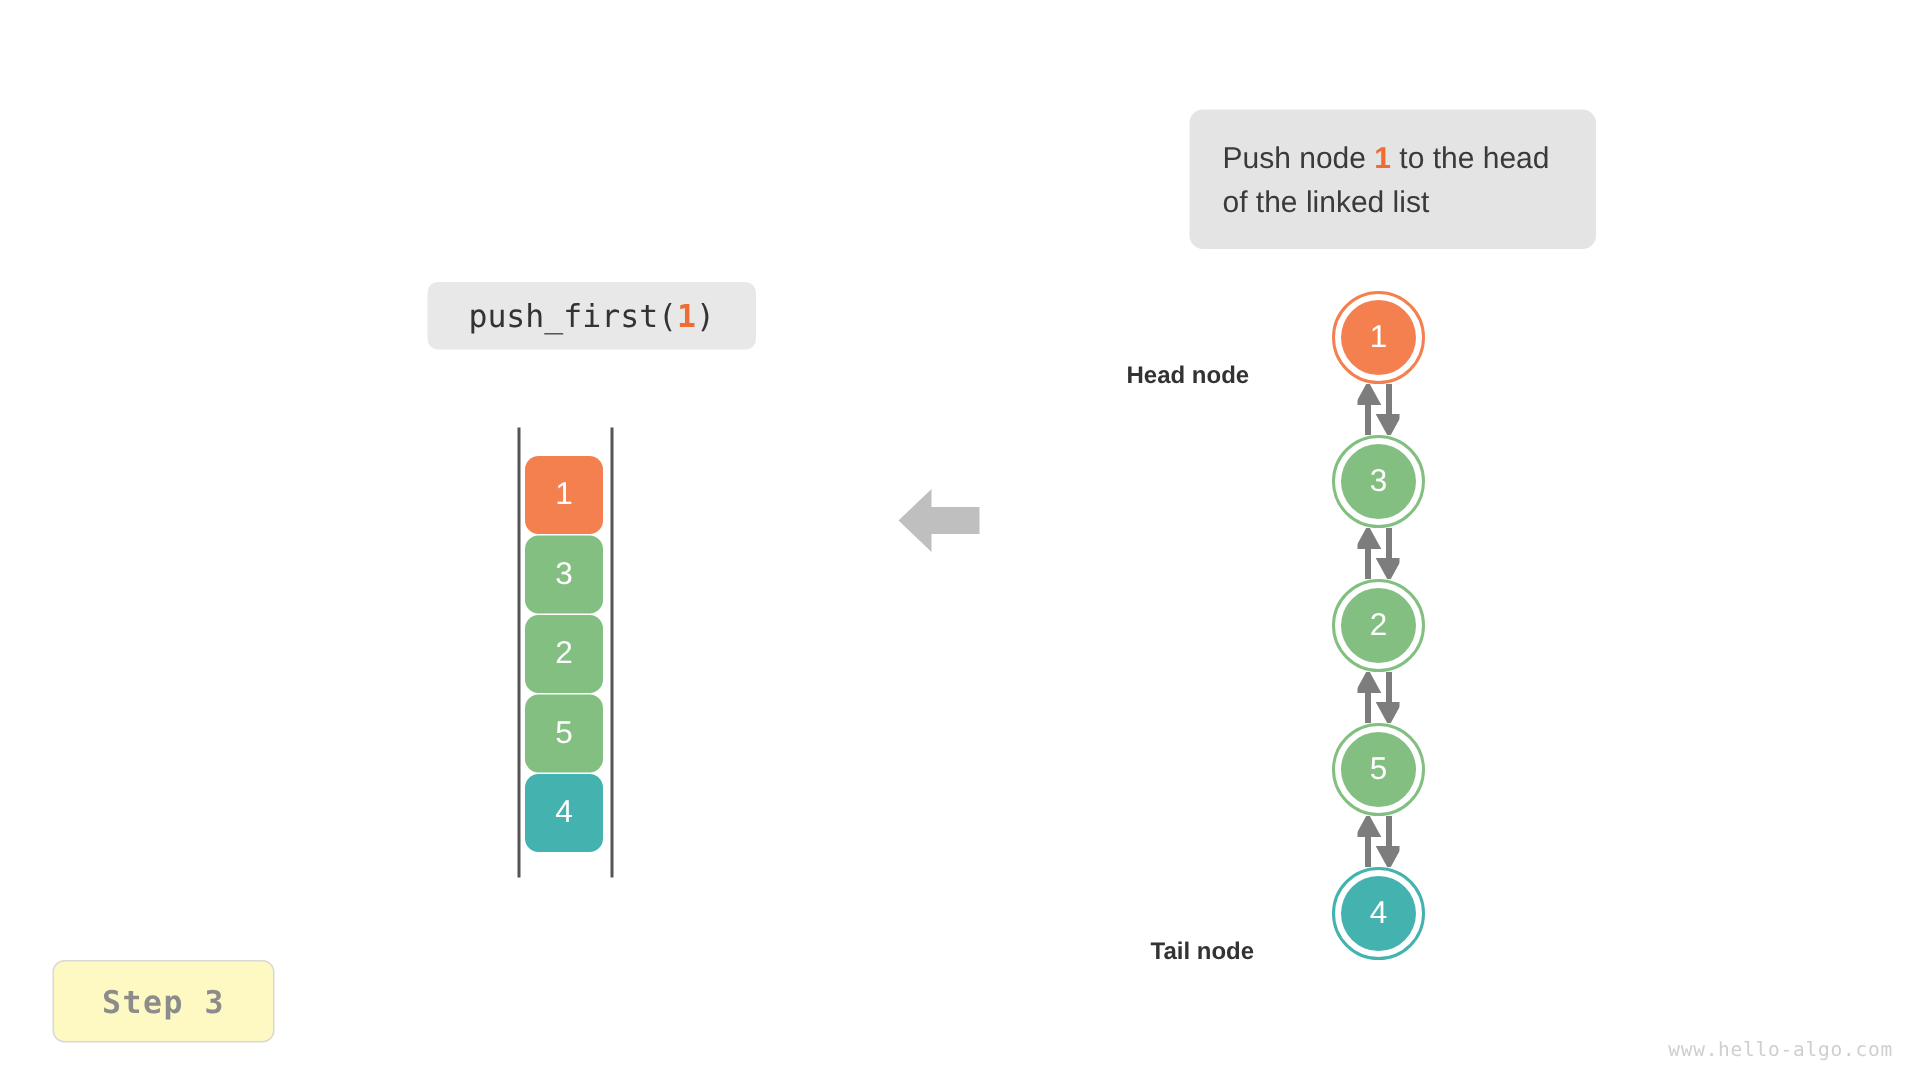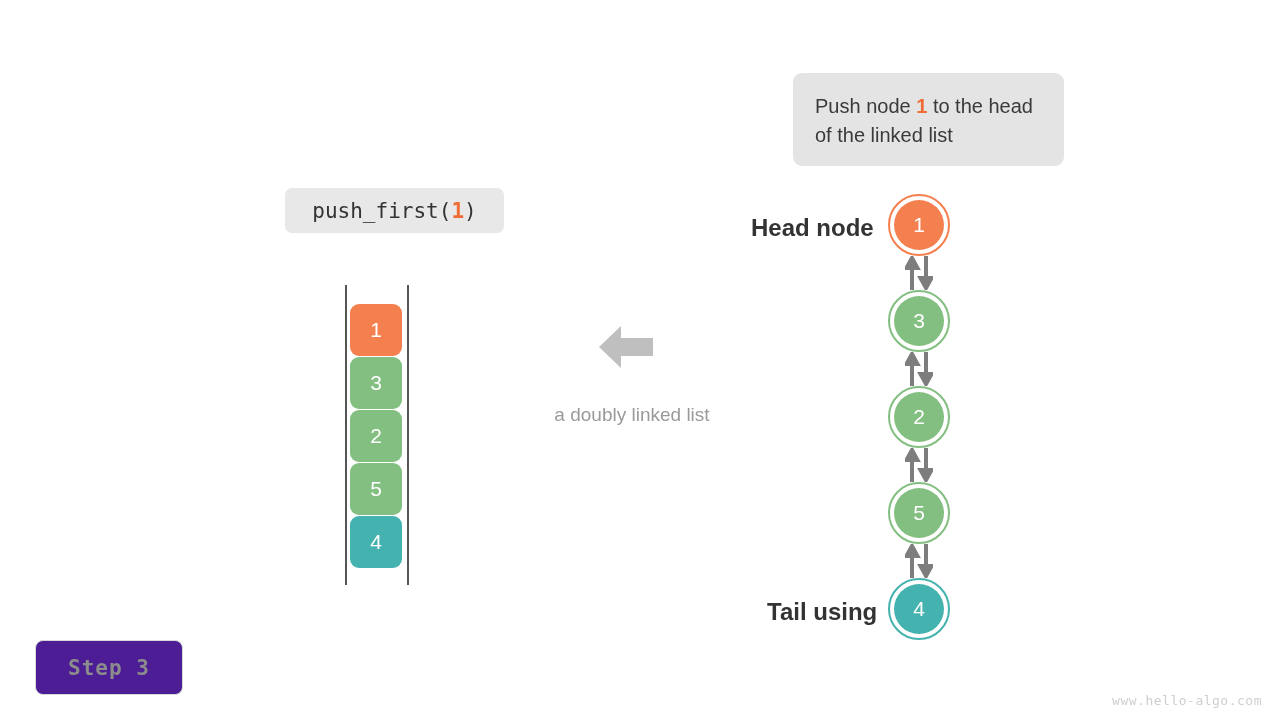--- a/index.html
+++ b/index.html
@@ -151,39 +151,40 @@
   .link-arrows {
     position: absolute;
     left: 17px;
     width: 28px;
     height: 34px;
   }
 
   
   .side-label {
     position: absolute;
-    font-size: 24px;
+    font-size: 16px;
     font-weight: bold;
     color: #333333;
     font-family: "Liberation Sans", sans-serif;
     white-space: nowrap;
+    margin-top: 28px;
   }
   .label-head { left: 751px; top: 214px; }
   .label-tail { left: 767px; top: 598px; }
 
   
   .step-badge {
     position: absolute;
     left: 35px;
     top: 640px;
     width: 146px;
     height: 53px;
     border: 1px solid #d8d8d8;
     border-radius: 8px;
-    background: #4c1d95;
+    background: #fef9c3;
     display: flex;
     align-items: center;
     justify-content: center;
     font-family: "DejaVu Sans Mono", monospace;
     font-size: 21px;
     font-weight: bold;
     color: #8c8c8c;
     letter-spacing: 1px;
   }
 
@@ -238,25 +239,24 @@
     </div>
   </div>
 
   <div class="mid-arrow">
     <svg width="58" height="50" viewBox="0 0 58 50">
       <path d="M2 25 L24 4 L24 16 L56 16 L56 34 L24 34 L24 46 Z" fill="#bfbfbf"></path>
     </svg>
   </div>
 
   <div class="caption">
-    <div>a doubly linked list</div>
   </div>
 
   <div class="side-label label-head">Head node</div>
-  <div class="side-label label-tail">Tail using</div>
+  <div class="side-label label-tail">Tail node</div>
 
   <div class="linklist">
 
     <div class="node" style="top:0px; border-color:#f4804f">
       <div class="node-inner" style="background:#f4804f">
         <span>1</span>
       </div>
     </div>
 
     <div class="link-arrows" style="top:62px;">

